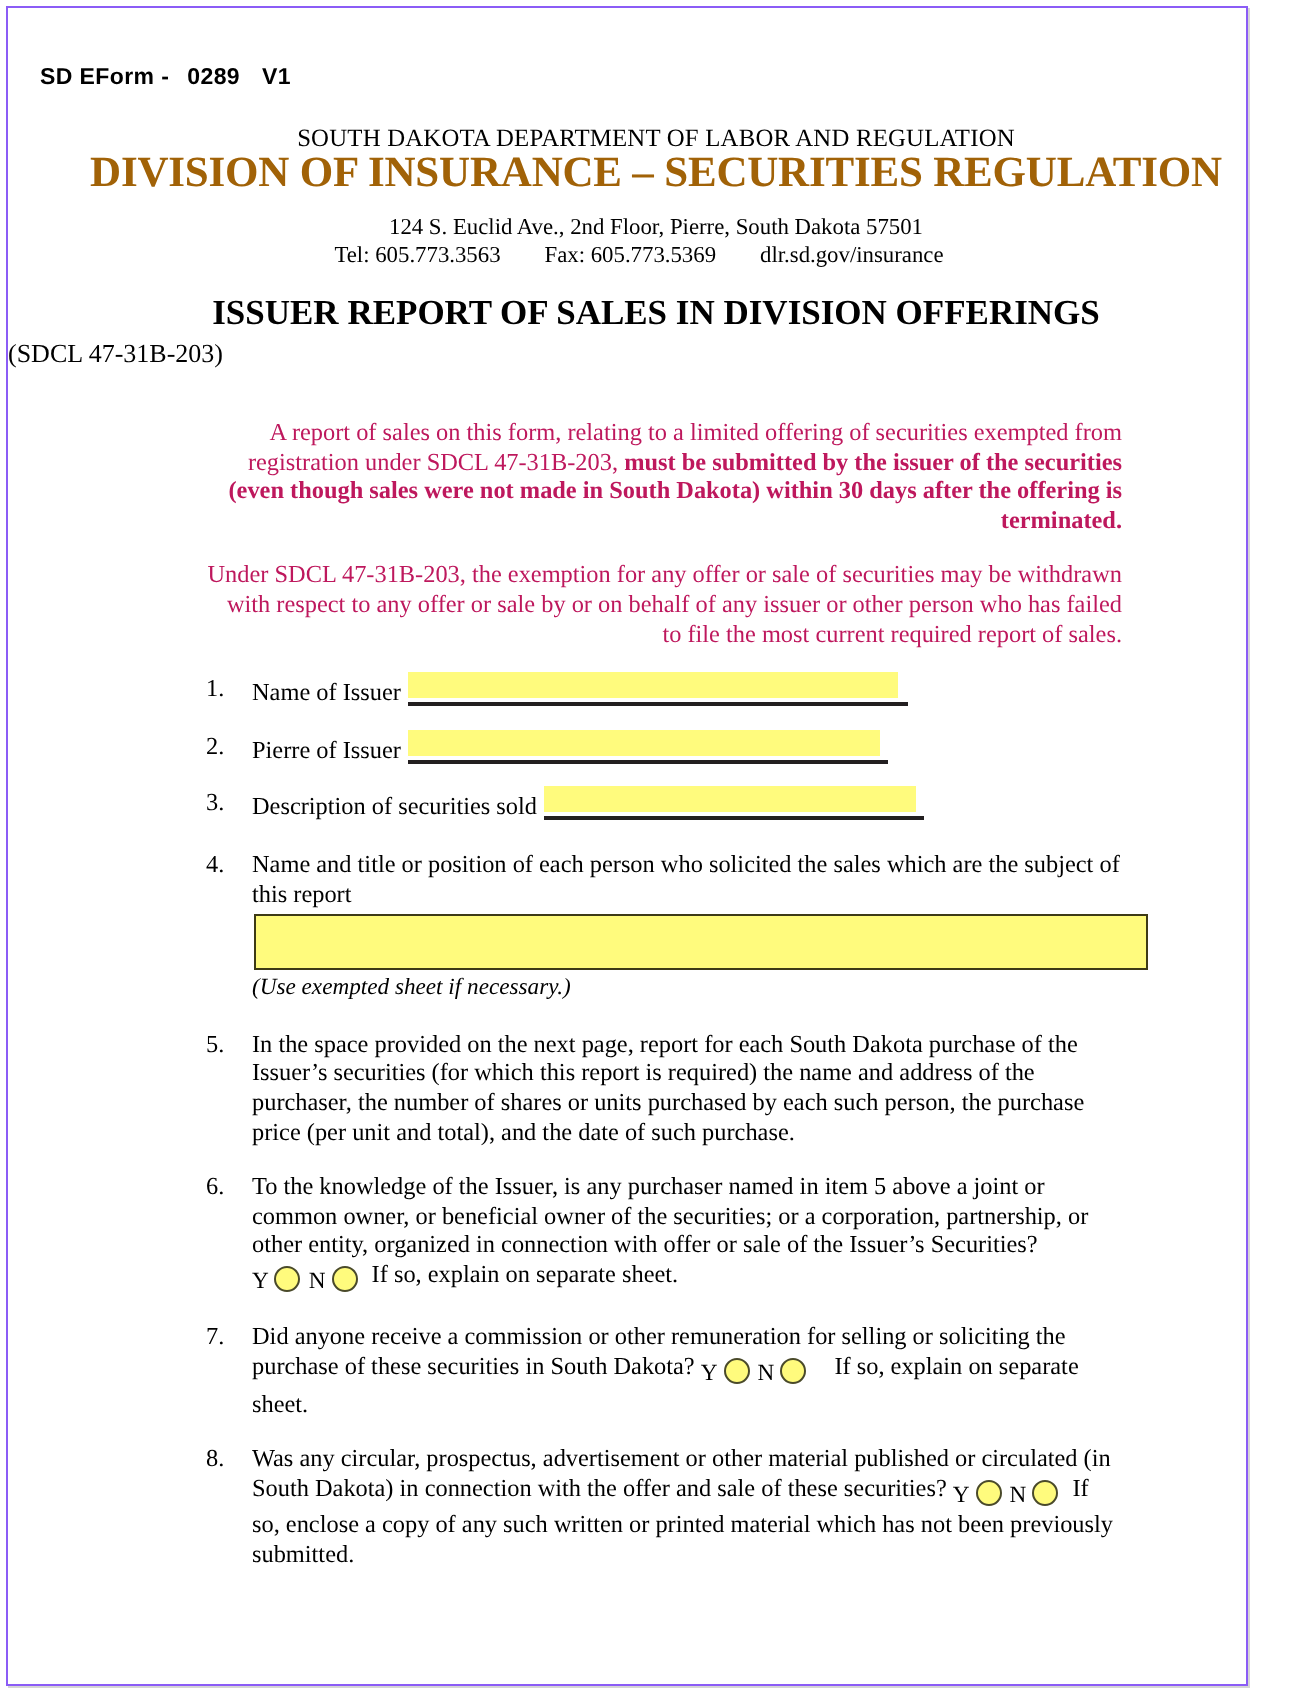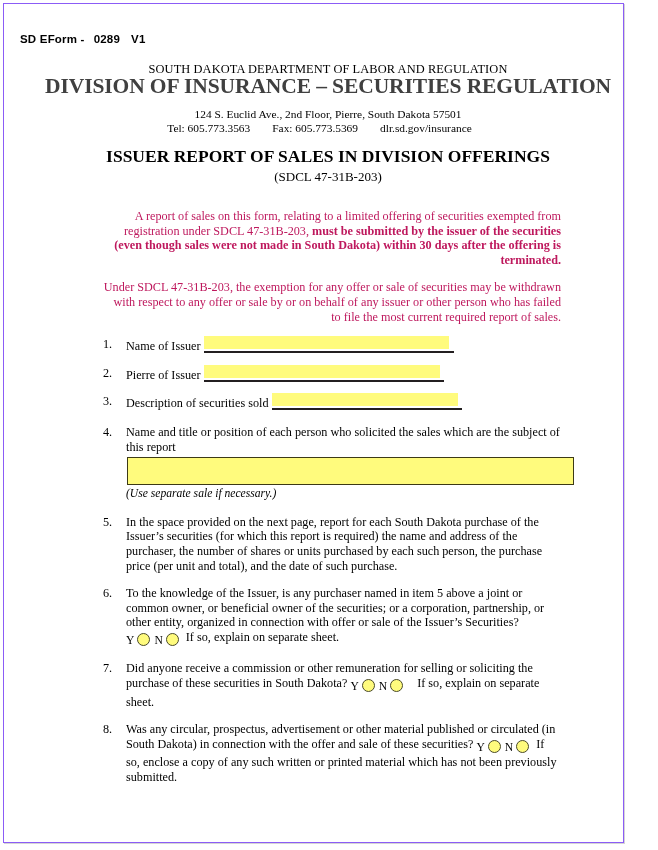--- a/index.html
+++ b/index.html
@@ -50,21 +50,21 @@
     letter-spacing: 0.1px;
   }
   .division-head {
     position: absolute;
     left: 0;
     top: 70px;
     width: 648px;
     text-align: center;
     font-weight: bold;
     font-size: 21.5px;
-    color: #404040;
+    color: #a16207;
     letter-spacing: -0.1px;
   }
   .addr-block {
     position: absolute;
     left: 0;
     top: 104px;
     width: 648px;
     text-align: center;
     font-size: 11.4px;
     line-height: 13.5px;
@@ -82,21 +82,20 @@
     text-align: center;
     font-weight: bold;
     font-size: 17.5px;
     color: #000;
   }
   .form-subtitle {
     position: absolute;
     left: 0;
     top: 165px;
     width: 648px;
-    text-align: center;
     font-size: 13px;
     color: #000;
     font-family: Liberation Serif, serif;
   }
 
   .body-col {
     position: absolute;
     left: 97px;
     top: 205px;
     width: 460px;
@@ -230,21 +229,21 @@
       <span class="item-text">Description of securities sold</span>
       <span class="fill-line" style="width:190px;">
         <span class="fill-swatch" style="width:186px;"></span>
       </span>
     </div>
 
     <div class="item" style="margin-bottom:13px;">
       <span class="marker">4.</span>
       <span class="item-text">Name and title or position of each person who solicited the sales which are the subject of this report</span>
       <div class="box-field"></div>
-      <div class="note-italic">(Use separate sale if necessary.)</div>
+      <div class="note-italic">(Use exempted sheet if necessary.)</div>
     </div>
 
     <div class="item" style="margin-bottom:13px;">
       <span class="marker">5.</span>
       <span class="item-text">In the space provided on the next page, report for each South Dakota purchase of the Issuer’s securities (for which this report is required)  the name and address of the purchaser, the number of shares or units purchased by each such person, the purchase price (per unit and total), and the date of such purchase.</span>
     </div>
 
     <div class="item" style="margin-bottom:13px;">
       <span class="marker">6.</span>
       <span class="item-text">To the knowledge of the Issuer, is any purchaser named in item 5 above a joint or common owner, or beneficial owner of the securities; or a corporation, partnership, or other entity, organized in connection with offer or sale of the Issuer’s Securities?</span>

